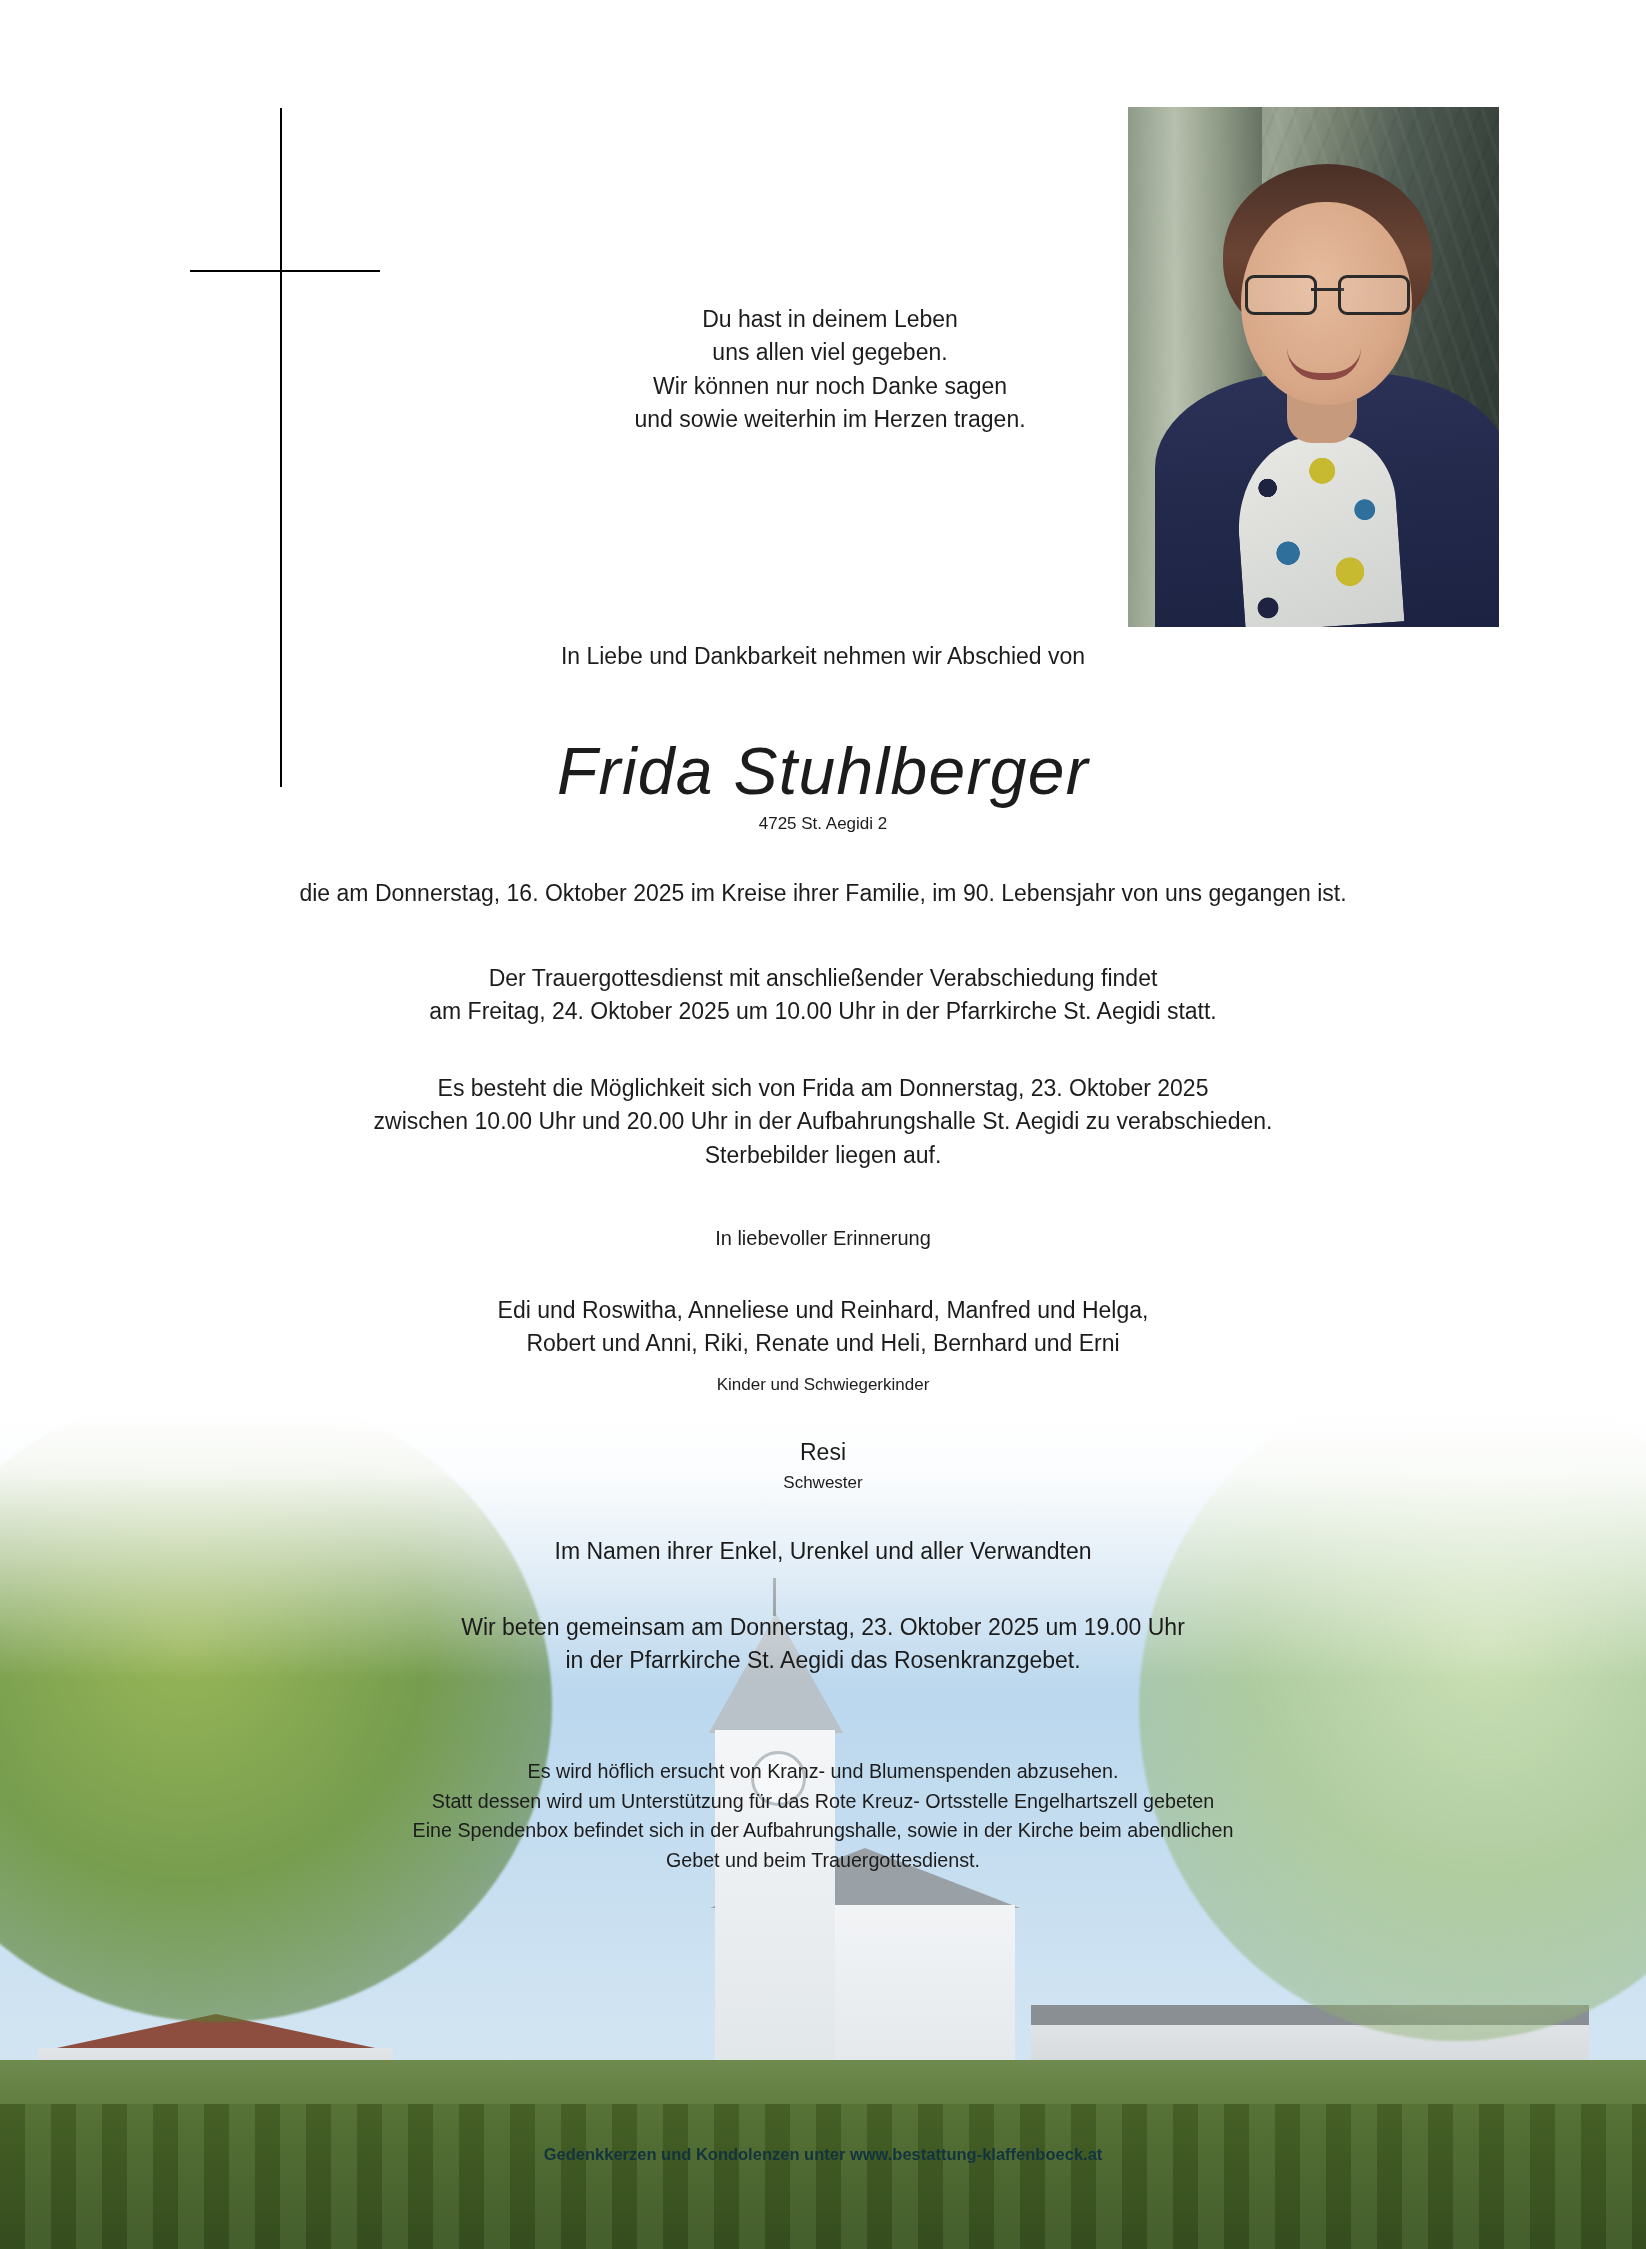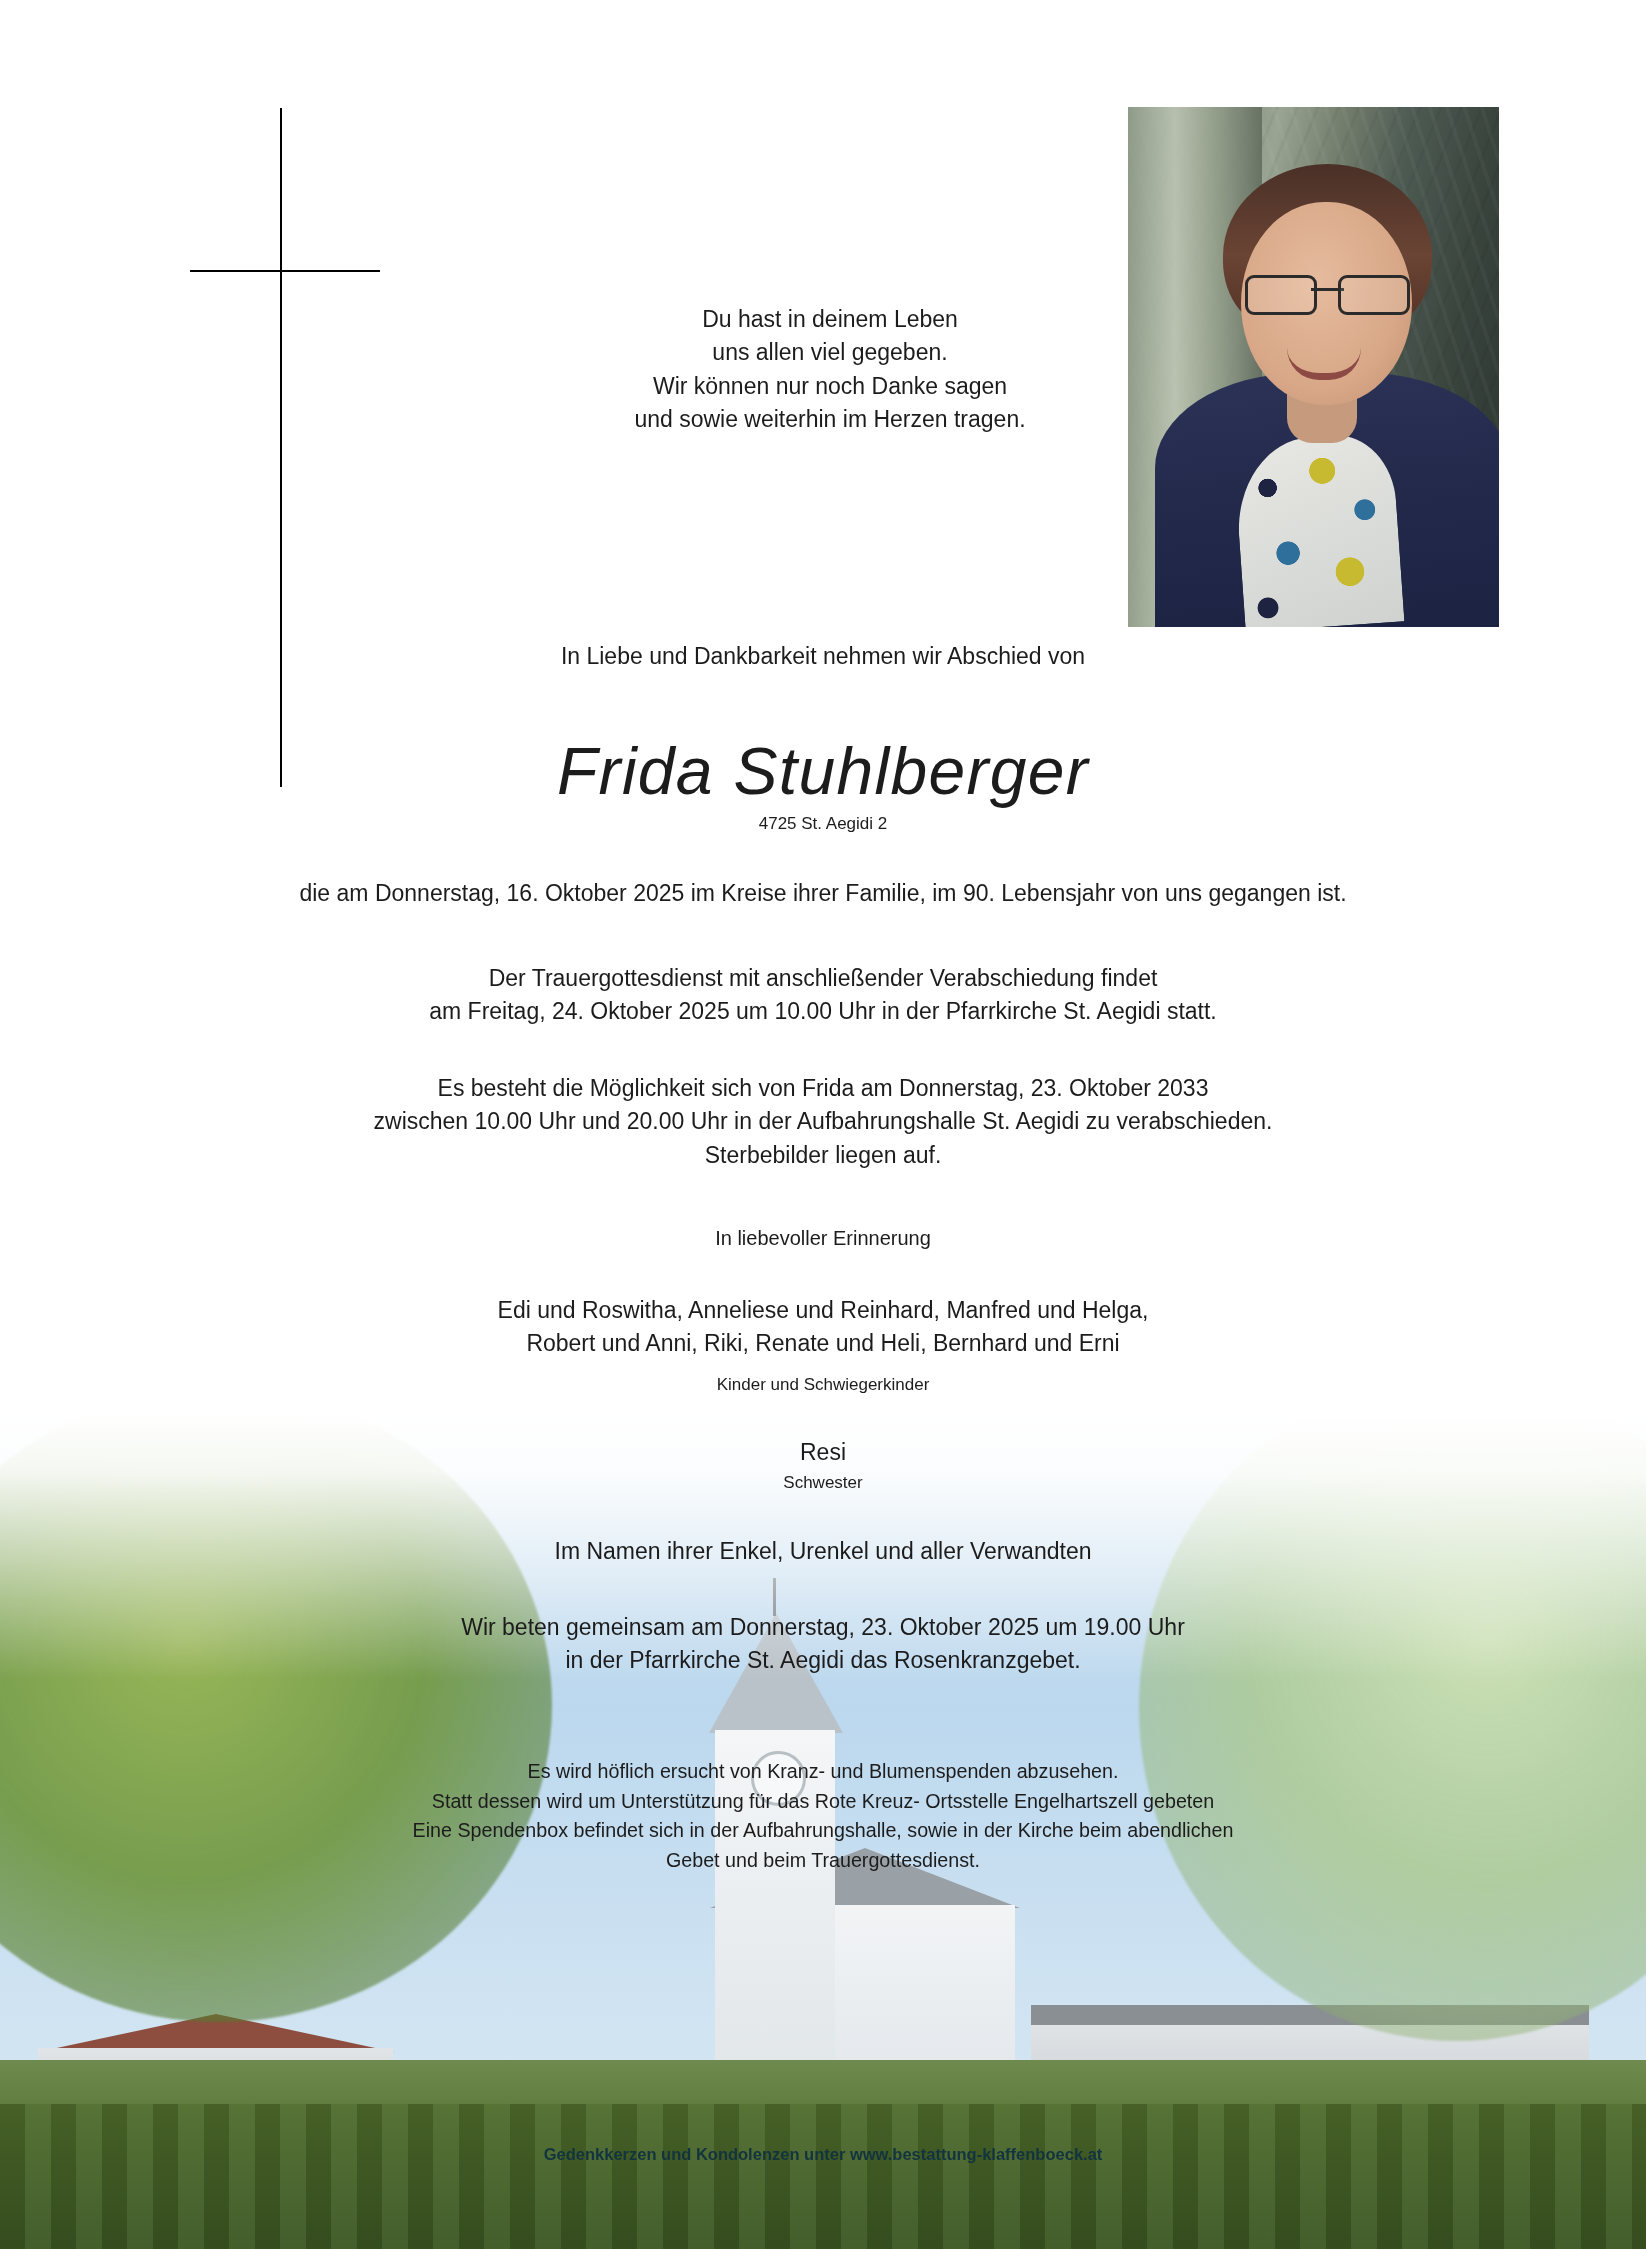--- a/index.html
+++ b/index.html
@@ -385,21 +385,21 @@
     <div class="tx addr">4725 St. Aegidi 2</div>
 
     <div class="tx death">die am Donnerstag, 16. Oktober 2025 im Kreise ihrer Familie, im 90. Lebensjahr von uns gegangen ist.</div>
 
     <div class="tx service">
       <div>Der Trauergottesdienst mit anschließender Verabschiedung findet</div>
       <div>am Freitag, 24. Oktober 2025 um 10.00 Uhr in der Pfarrkirche St. Aegidi statt.</div>
     </div>
 
     <div class="tx viewing">
-      <div>Es besteht die Möglichkeit sich von Frida am Donnerstag, 23. Oktober 2033</div>
+      <div>Es besteht die Möglichkeit sich von Frida am Donnerstag, 23. Oktober 2025</div>
       <div>zwischen 10.00 Uhr und 20.00 Uhr in der Aufbahrungshalle St. Aegidi zu verabschieden.</div>
       <div>Sterbebilder liegen auf.</div>
     </div>
 
     <div class="tx memory">In liebevoller Erinnerung</div>
 
     <div class="tx children">
       <div>Edi und Roswitha, Anneliese und Reinhard, Manfred und Helga,</div>
       <div>Robert und Anni, Riki, Renate und Heli, Bernhard und Erni</div>
     </div>

